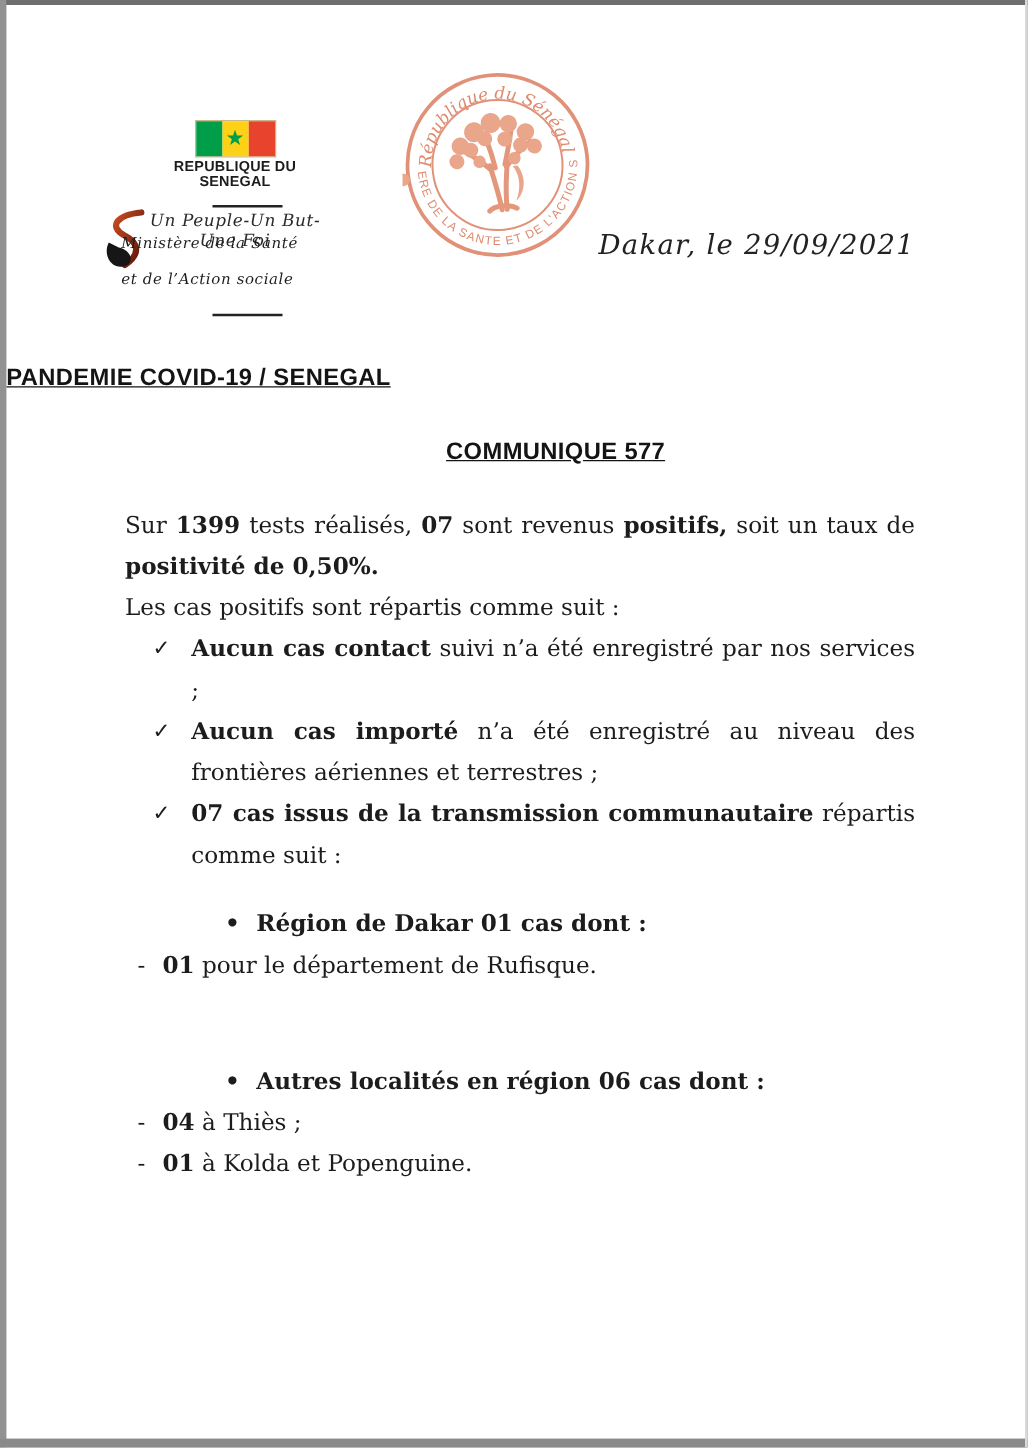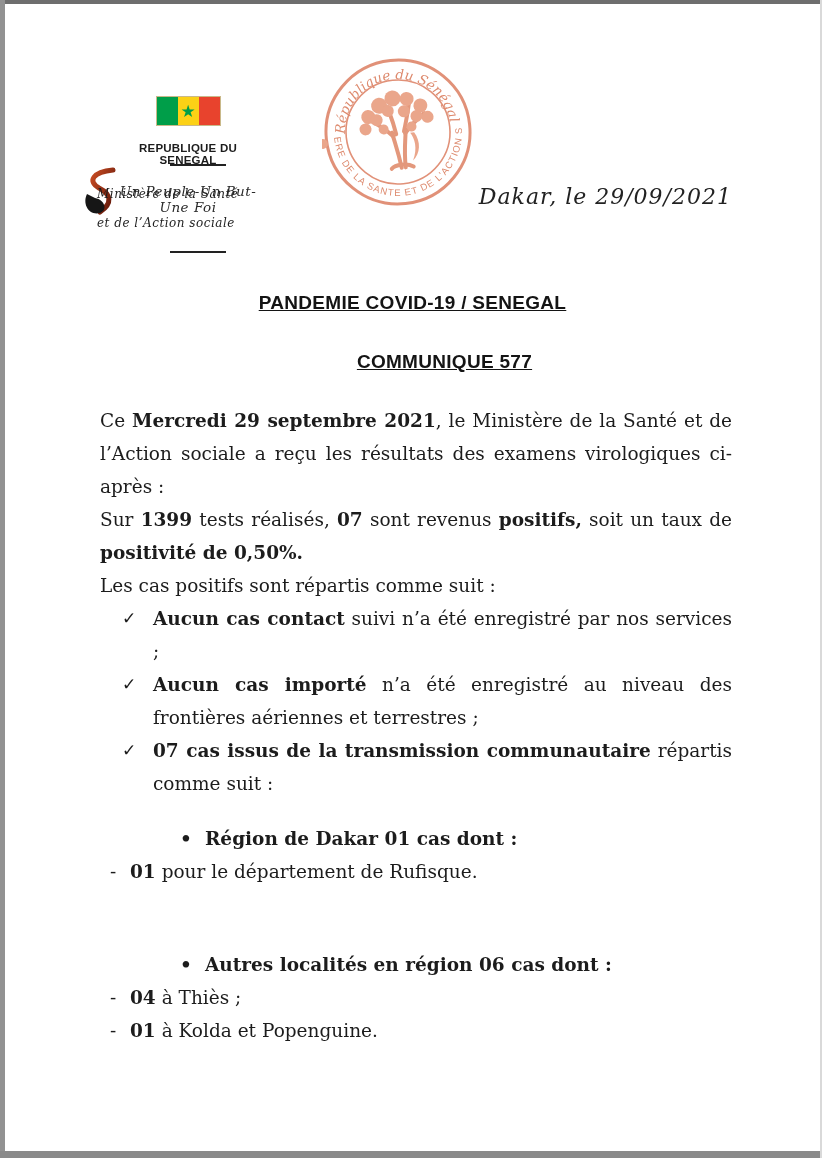--- a/index.html
+++ b/index.html
@@ -16,33 +16,33 @@
   .edge-left{position:absolute;top:0;left:0;width:5px;height:1158px;background:#929292;}
   .edge-bottom{position:absolute;bottom:0;left:0;width:822px;height:7px;background:#8a8a8a;}
   .edge-right{position:absolute;top:0;right:0;width:2px;height:1158px;background:#d9d9d9;}
 
   
   .header{position:absolute;top:0;left:0;width:100%;height:285px;}
   .flag-block{position:absolute;left:108px;top:78px;width:150px;text-align:center;}
   .flag{display:inline-block;width:63px;height:28px;border:1px solid #c9b98a;font-size:0;line-height:0;}
   .flag span{display:inline-block;width:21px;height:28px;vertical-align:top;position:relative;}
   .flag .star{position:absolute;left:0;top:0;width:21px;height:28px;font-size:17px;line-height:28px;text-align:center;}
-  .republic{font-family:"Liberation Sans", sans-serif;font-weight:bold;font-size:11.5px;color:#1c1c1c;margin-top:16px;letter-spacing:.2px;}
+  .republic{font-family:"Liberation Sans", sans-serif;font-weight:bold;font-size:11.5px;color:#1c1c1c;margin-top:2px;letter-spacing:.2px;}
   .motto{font-style:italic;font-size:13.5px;color:#2a2a2a;margin-top:17px;letter-spacing:.5px;}
   .rule{position:absolute;height:2px;background:#222;width:56px;left:165px;}
   .rule1{top:160px;}
   .rule2{top:247px;}
   .ministry-logo{position:absolute;left:75px;top:163px;}
   .ministry-text{position:absolute;left:92px;top:176px;width:210px;text-align:left;
     font-style:italic;font-size:12px;color:#1e1e1e;letter-spacing:.5px;line-height:29px;}
   .stamp{position:absolute;left:317px;top:52px;}
   .date-line{position:absolute;right:88px;top:180px;font-style:italic;font-size:22px;color:#222;letter-spacing:1px;text-align:right;}
 
   
-  .title-main{position:absolute;top:288px;left:0;width:100%;text-align:center;
+  .title-main{position:absolute;top:288px;left:0;width:100%;
     font-family:"Liberation Sans", sans-serif;font-weight:bold;font-size:19px;color:#141414;
     text-decoration:underline;letter-spacing:.3px;}
   .title-sub{position:absolute;top:347px;left:0;width:100%;text-align:center;
     font-family:"Liberation Sans", sans-serif;font-weight:bold;font-size:19px;color:#141414;
     text-decoration:underline;letter-spacing:.3px;margin-left:32px;}
 
   
   .doc-body{position:absolute;top:400px;left:95px;width:632px;
     font-size:18.5px;color:#1c1c1c;line-height:33px;}
   .doc-body p{margin:0;text-align:justify;}
@@ -143,21 +143,20 @@
     </span>
 
     <div class="date-line">Dakar, le 29/09/2021</div>
   </div>
 
   <div class="title-main">PANDEMIE COVID-19 / SENEGAL</div>
   <div class="title-sub">COMMUNIQUE 577</div>
 
   <div class="doc-body">
 
-    <p><span>Ce </span><span class="b">Mercredi 29 septembre 2021</span><span>, le Ministère de la Santé et de l’Action sociale a reçu les résultats des examens virologiques ci-après :</span></p>
     <p><span>Sur </span><span class="b">1399</span><span> tests réalisés, </span><span class="b">07</span><span> sont revenus </span><span class="b">positifs,</span><span> soit un taux de </span><span class="b">positivité de 0,50%.</span></p>
     <p><span>Les cas positifs sont répartis comme suit :</span></p>
 
     <ul class="checks">
       <li>
         <span class="check-mark">✓</span>
         <span><span class="b">Aucun cas contact</span><span> suivi n’a été enregistré par nos services ;</span></span>
       </li>
       <li>
         <span class="check-mark">✓</span>

